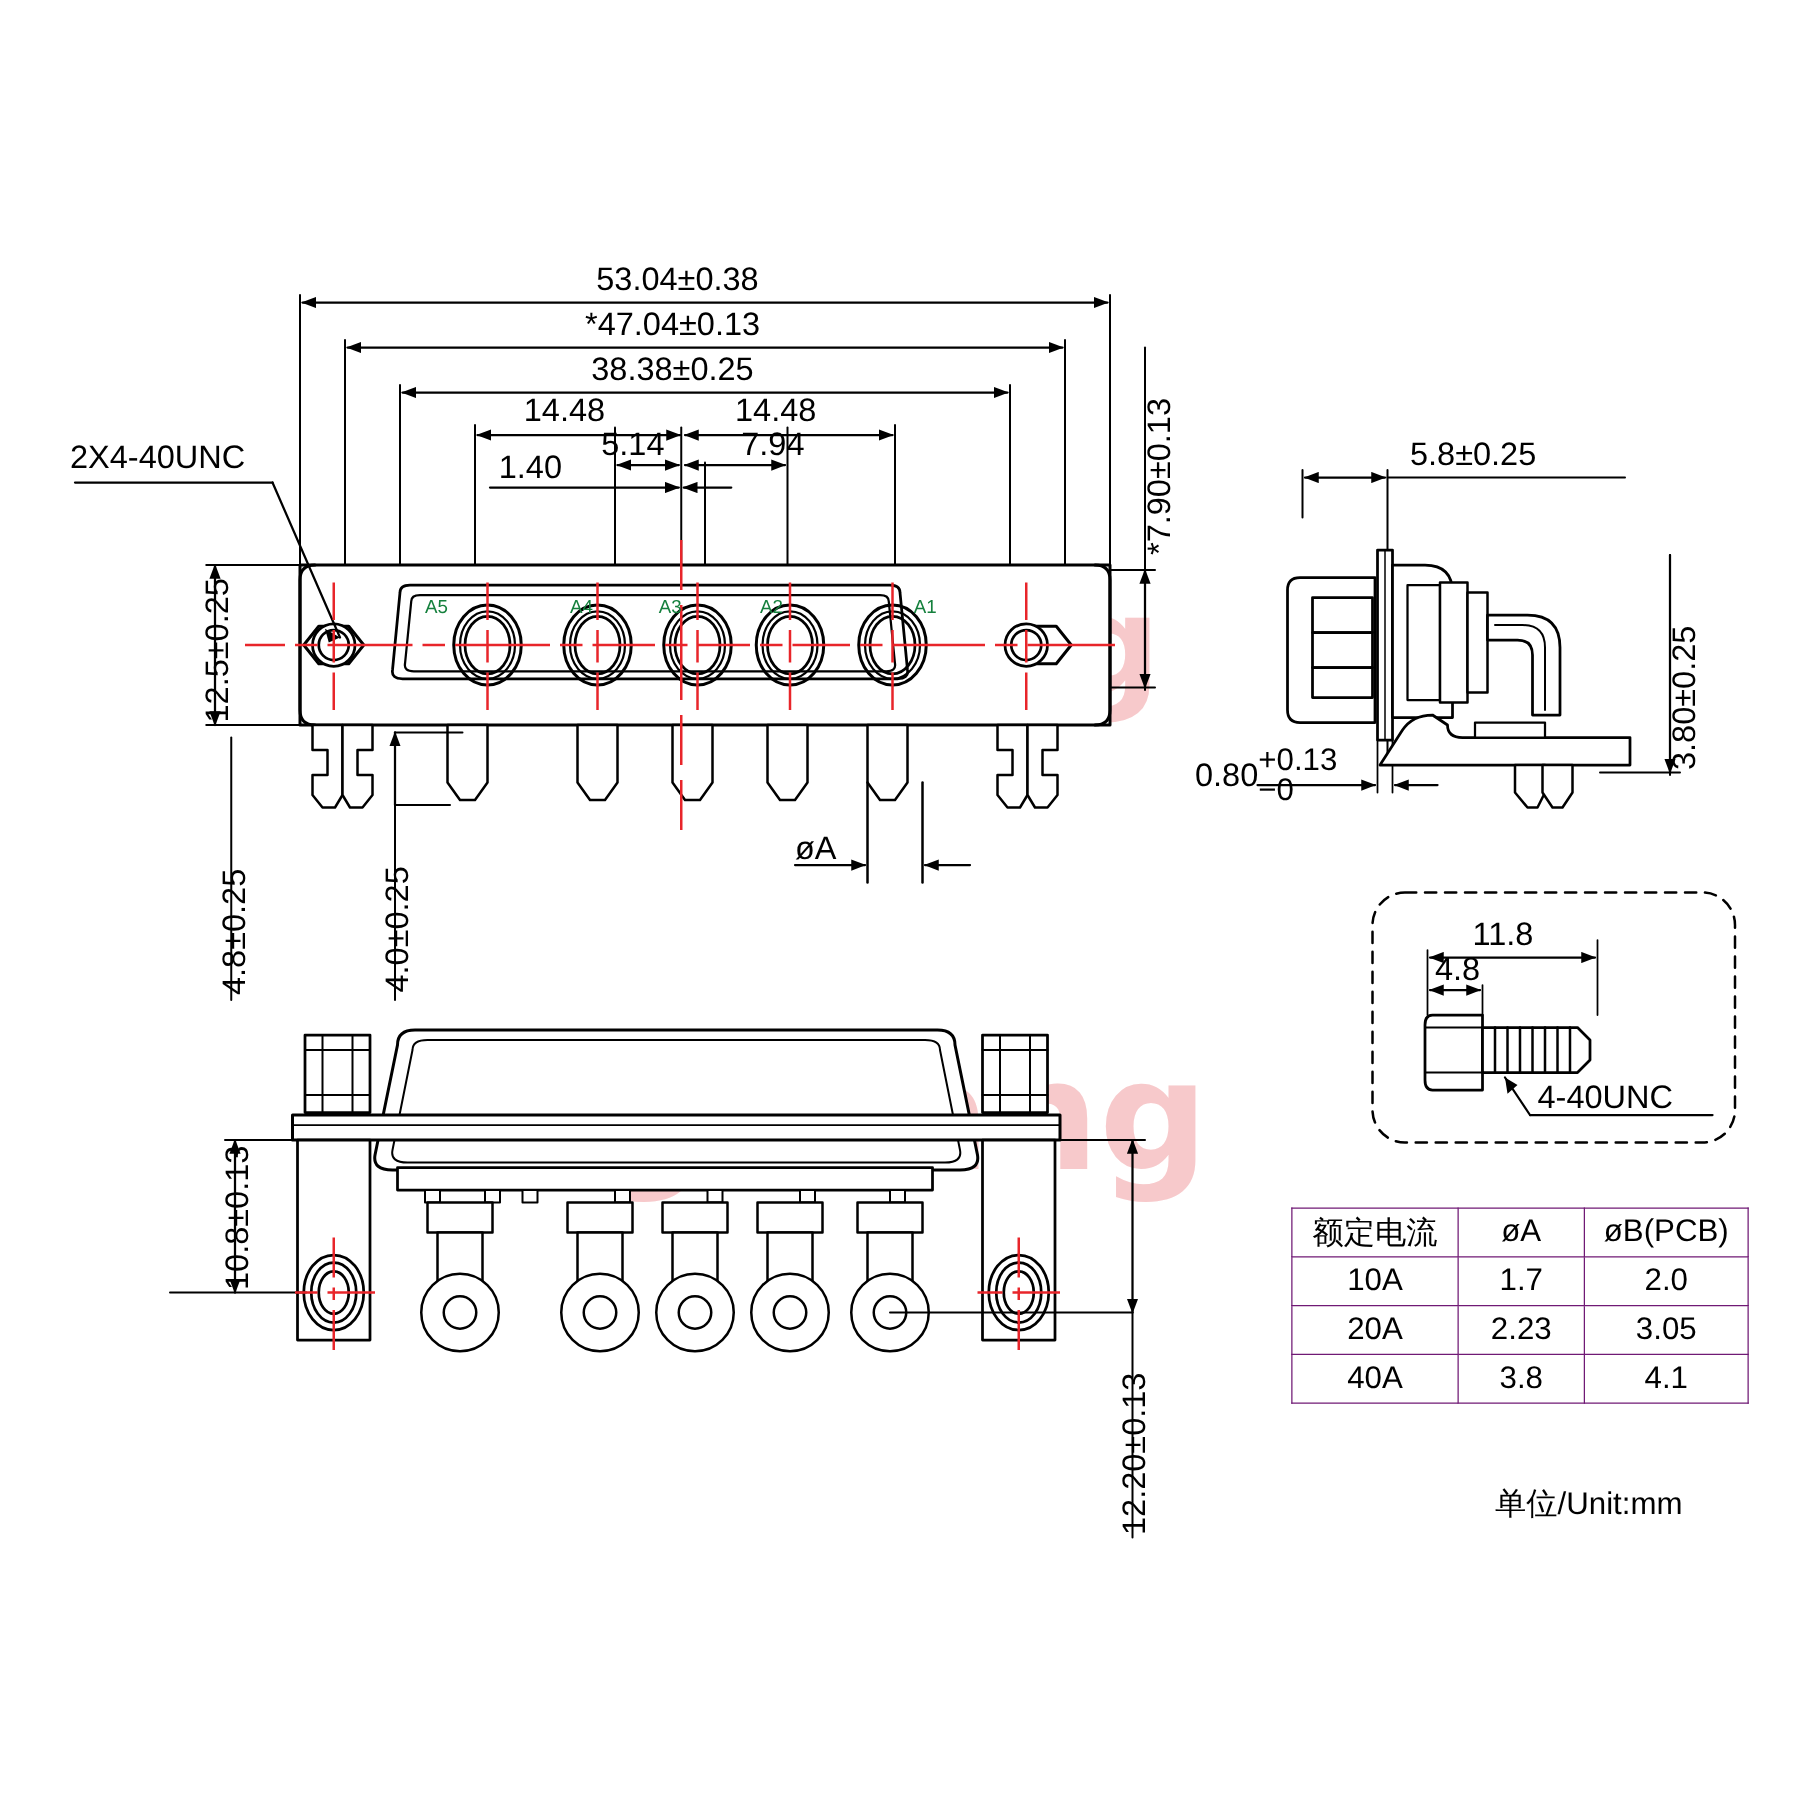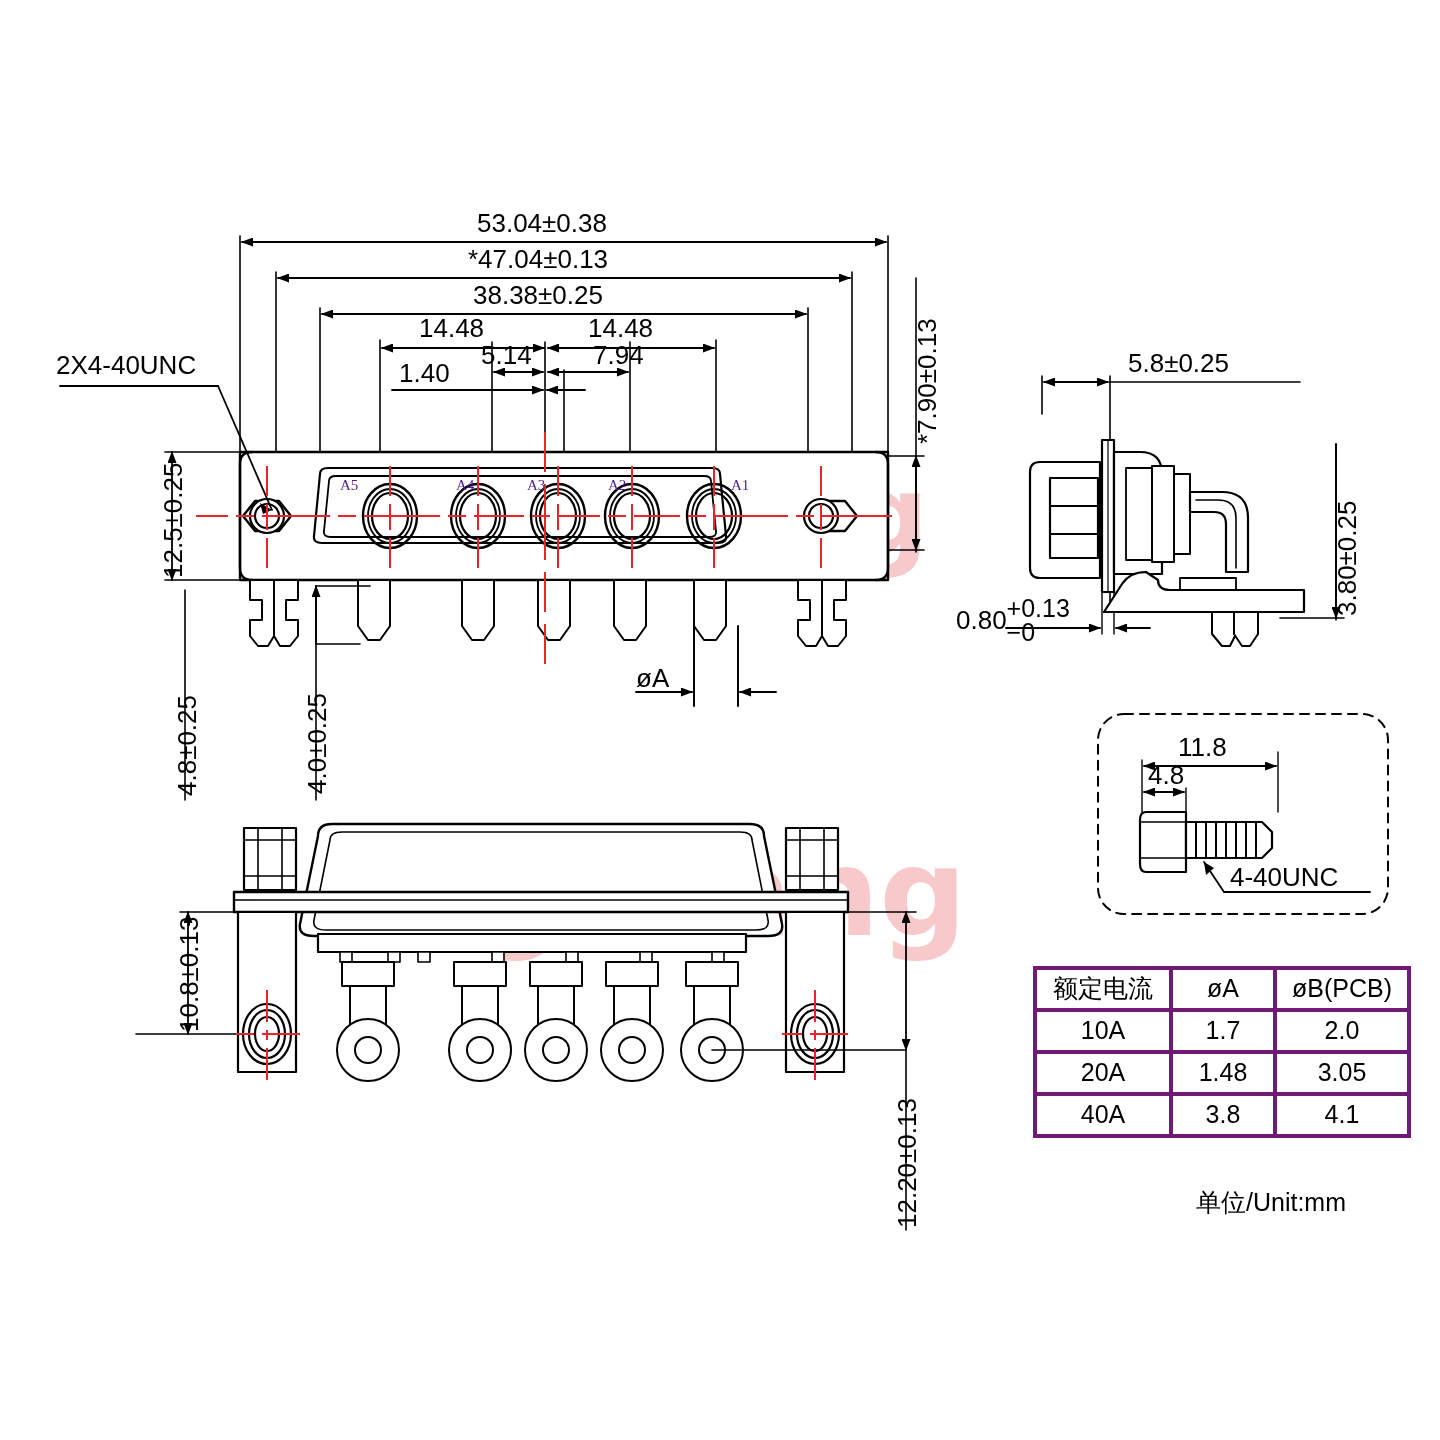--- a/index.html
+++ b/index.html
@@ -7,27 +7,27 @@
     width:1440px;height:1440px;
     font-family:"Liberation Sans","DejaVu Sans",sans-serif;
     position:relative;overflow:hidden;
     color:#000;
   }
   #stage{position:absolute;left:0;top:0;width:1440px;height:1440px;}
   svg.layer{position:absolute;left:0;top:0;width:1440px;height:1440px;}
   .lbl{position:absolute;white-space:nowrap;font-family:"Liberation Sans","DejaVu Sans",sans-serif;color:#000;letter-spacing:0px;}
   .dim{font-size:26px;}
   .vert{transform-origin:0 0;}
-  .pin-lbl{position:absolute;color:#4c1d95;font-size:15px;font-family:Liberation Serif, serif;}
+  .pin-lbl{position:absolute;color:#15803d;font-size:15px;font-family:Liberation Sans, sans-serif;}
   .wm{position:absolute;color:#f7c9cb;font-weight:bold;font-family:"DejaVu Sans",sans-serif;pointer-events:none;user-select:none;}
 
   
   #spec-table{position:absolute;left:1033px;top:966px;border-collapse:collapse;}
   #spec-table td,#spec-table th{
-     border:4px solid #701a75;font-size:25px;text-align:center;
+     border:1px solid #701a75;font-size:25px;text-align:center;
      font-family:"Liberation Sans","DejaVu Sans",sans-serif;font-weight:normal;
      padding:2px 0 3px 0;height:33px;
   }
   #spec-table .c0{width:132px;}
   #spec-table .c1{width:100px;}
   #spec-table .c2{width:130px;margin-left:38px;}
   #spec-table thead td{font-size:25px;}
   #unit-note{position:absolute;left:1196px;top:1186px;font-size:25px;}
 
   
@@ -423,21 +423,21 @@
       </tr>
     </thead>
     <tbody>
       <tr>
         <td class="c0">10A</td>
         <td class="c1">1.7</td>
         <td class="c2">2.0</td>
       </tr>
       <tr>
         <td class="c0">20A</td>
-        <td class="c1">1.48</td>
+        <td class="c1">2.23</td>
         <td class="c2">3.05</td>
       </tr>
       <tr>
         <td class="c0">40A</td>
         <td class="c1">3.8</td>
         <td class="c2">4.1</td>
       </tr>
     </tbody>
   </table>
 

